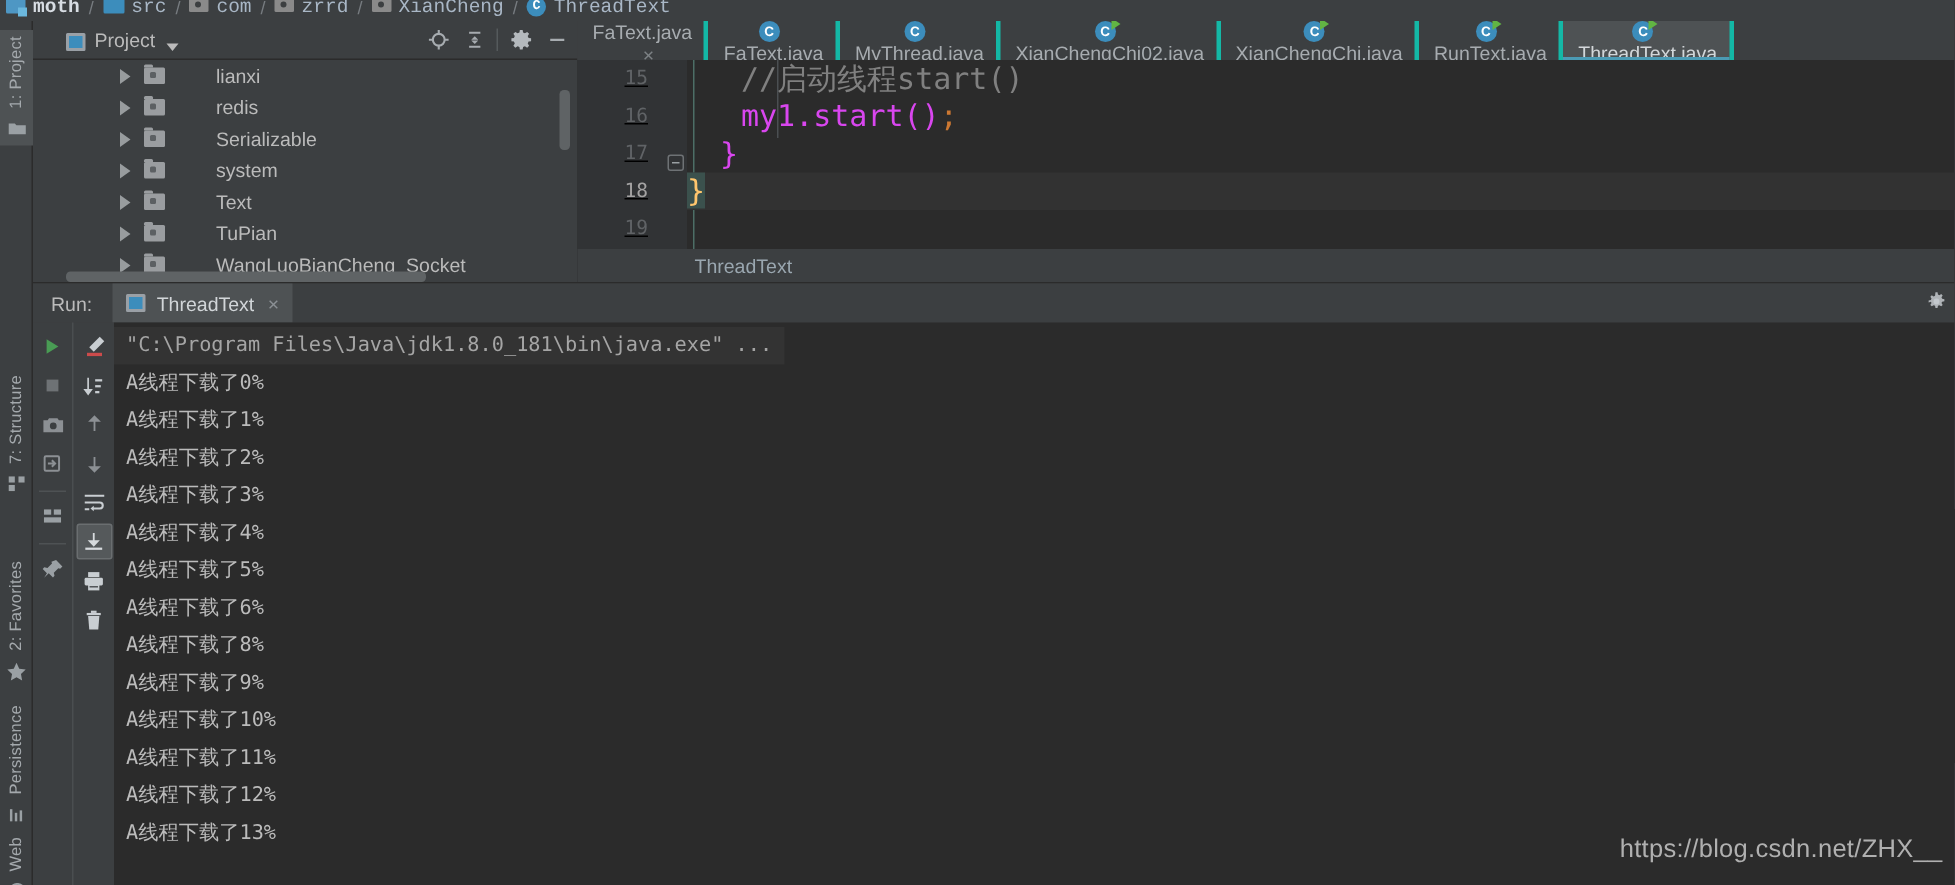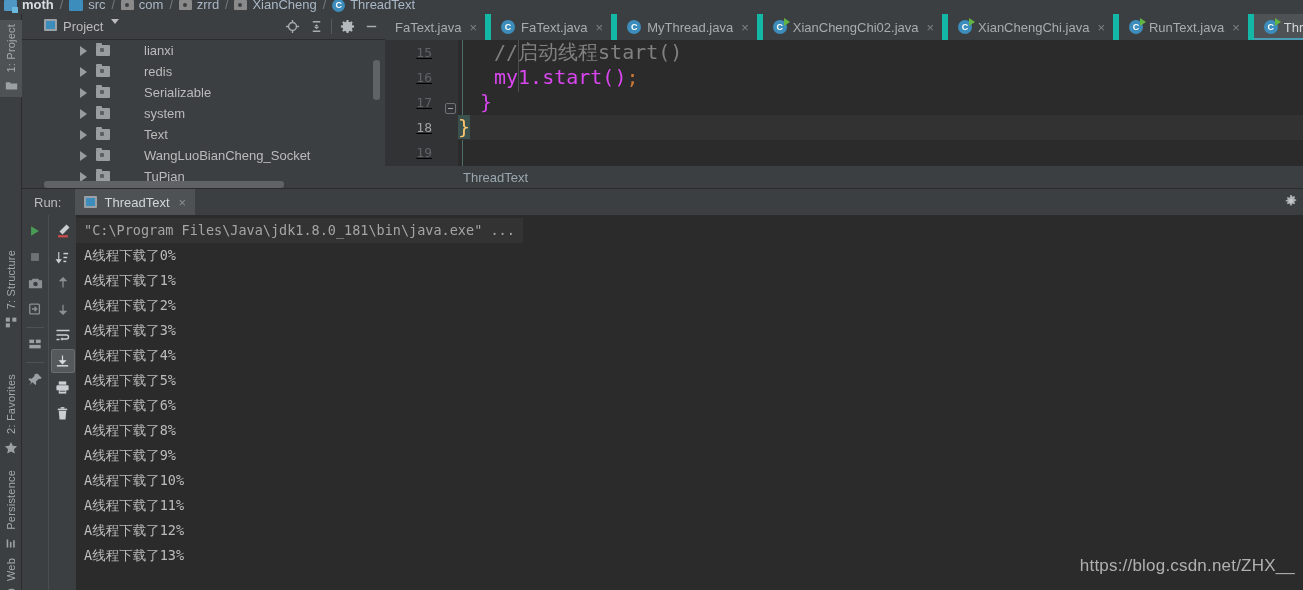--- a/index.html
+++ b/index.html
@@ -12,21 +12,21 @@
   body { position: relative; }
 
   
   #breadcrumb-bar {
     position: absolute; left:0; top:0; width:1303px; height:14px;
     background: #3c3f41;
     display: flex; align-items: center;
     padding-left: 4px;
     overflow: hidden;
   }
-  .crumb { display:flex; align-items:center; height:14px; }
+  .crumb { display:flex; align-items:flex-start; height:14px;font-family:Liberation Mono, monospace; }
   .crumb-label {
     font-size: 13px; color: #a9b7c6; line-height:14px;
     white-space: nowrap;
     position: relative; top:-2px;
   }
   .crumb-label.bold { color:#d8dde3; font-weight:bold; }
   .crumb-sep { color:#777c80; font-size:12px; margin:0 6px; position:relative; top:-2px;}
   .ic { display:inline-block; margin-right:5px; position:relative; top:-2px; }
   .ic-module { width:13px; height:11px; background:#4e97c4; border-radius:1px; position:relative; }
   .ic-module:after { content:''; position:absolute; right:-1px; bottom:-2px; width:6px;height:6px;background:#6bb8de;}
@@ -57,21 +57,21 @@
 
   
   #project-panel {
     position:absolute; left:22px; top:14px; width:363px; height:174px;
     background:#3c3f41;
   }
   #project-header {
     height:26px; width:363px; background:#3c3f41;
     display:flex; align-items:center; border-bottom:1px solid #2b2b2b;
   }
-  .proj-title { display:flex;align-items:flex-start; margin-left:22px; }
+  .proj-title { display:flex;align-items:flex-end; margin-left:22px; }
   .proj-title-icon { width:13px;height:12px;border:2px solid #9aa0a6; background:#3c8dbc; border-radius:1px; margin-right:6px;}
   .proj-title-text { font-size:13px; color:#bbbbbb; }
   .chev-down {
     width:0;height:0;border-left:4px solid transparent;border-right:4px solid transparent;
     border-top:5px solid #bbbbbb; margin-left:8px;
   }
   .proj-tools { margin-left:auto; display:flex; align-items:center; gap:0px; padding-right:2px;}
   .ptool { width:24px;height:24px;display:flex;align-items:center;justify-content:center;}
   .vsep { width:1px;height:15px;background:#555a5c;margin:0 3px;}
 
@@ -104,21 +104,21 @@
   #editor-area {
     position:absolute; left:385px; top:14px; width:918px; height:174px;
     background:#3c3f41;
   }
   #tab-bar {
     position:absolute;left:0;top:0;width:918px;height:26px;
     background:#3c3f41; display:flex; align-items:stretch; overflow:hidden;
   }
   .etab {
     display:flex;align-items:center; padding:0 8px 0 10px; height:26px;
-    border-right:6px solid #14b8a6; position:relative; white-space:nowrap;
+    border-right:3px solid #14b8a6; position:relative; white-space:nowrap;flex-direction:column;
   }
   .etab.active { background:#4e5254; }
   .etab.active:after {
     content:''; position:absolute; left:0;right:0;bottom:0;height:2px;background:#4b9bb5;
   }
   .etab-icon {
     width:14px;height:14px;border-radius:50%;background:#3c8dbc;color:#fff;
     font-size:9px;line-height:14px;text-align:center;font-weight:bold;margin-right:6px;
     position:relative; flex:none;
   }
@@ -359,26 +359,26 @@
         <span class="tree-label">system</span>
       </div>
       <div class="tree-row">
         <span class="tri"></span>
         <span class="folder-ic"></span>
         <span class="tree-label">Text</span>
       </div>
       <div class="tree-row">
         <span class="tri"></span>
         <span class="folder-ic"></span>
+        <span class="tree-label">TuPian</span>
+      </div>
+      <div class="tree-row">
+        <span class="tri"></span>
+        <span class="folder-ic"></span>
         <span class="tree-label">WangLuoBianCheng_Socket</span>
-      </div>
-      <div class="tree-row">
-        <span class="tri"></span>
-        <span class="folder-ic"></span>
-        <span class="tree-label">TuPian</span>
       </div>
     </div>
   <div id="tree-vscroll"></div>
   <div id="tree-hscroll"></div>
 </div>
 
 <div id="editor-area">
   <div id="tab-bar">
       <div class="etab">
         <span class="etab-label">FaText.java</span>

